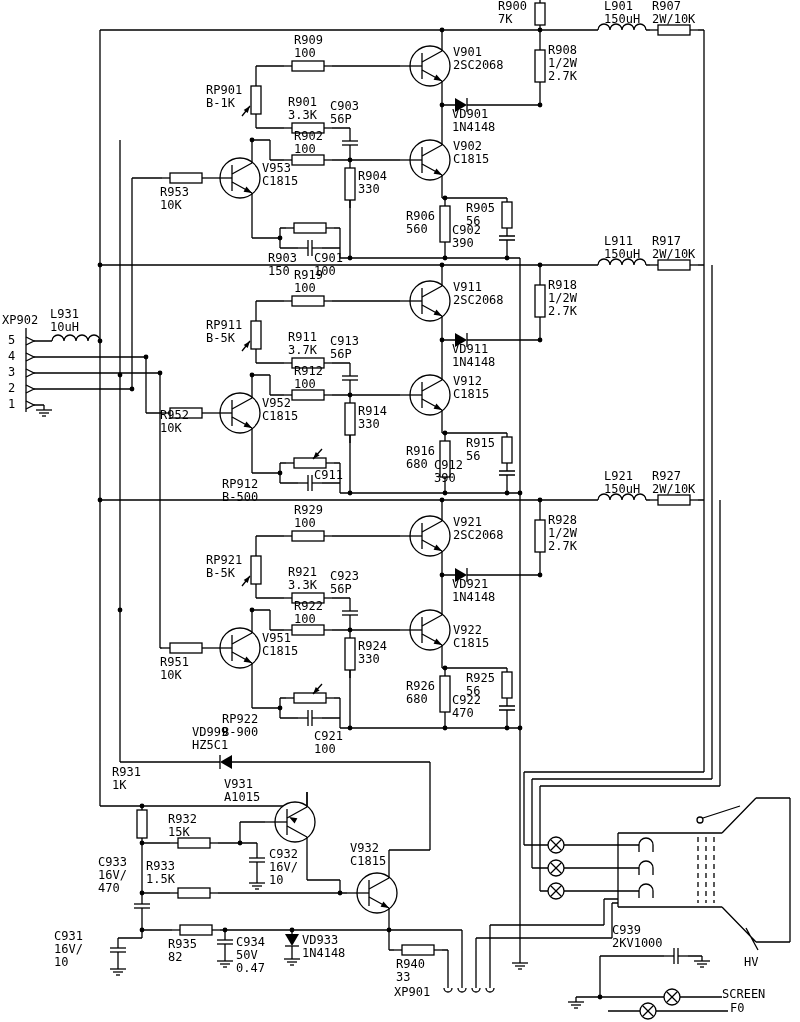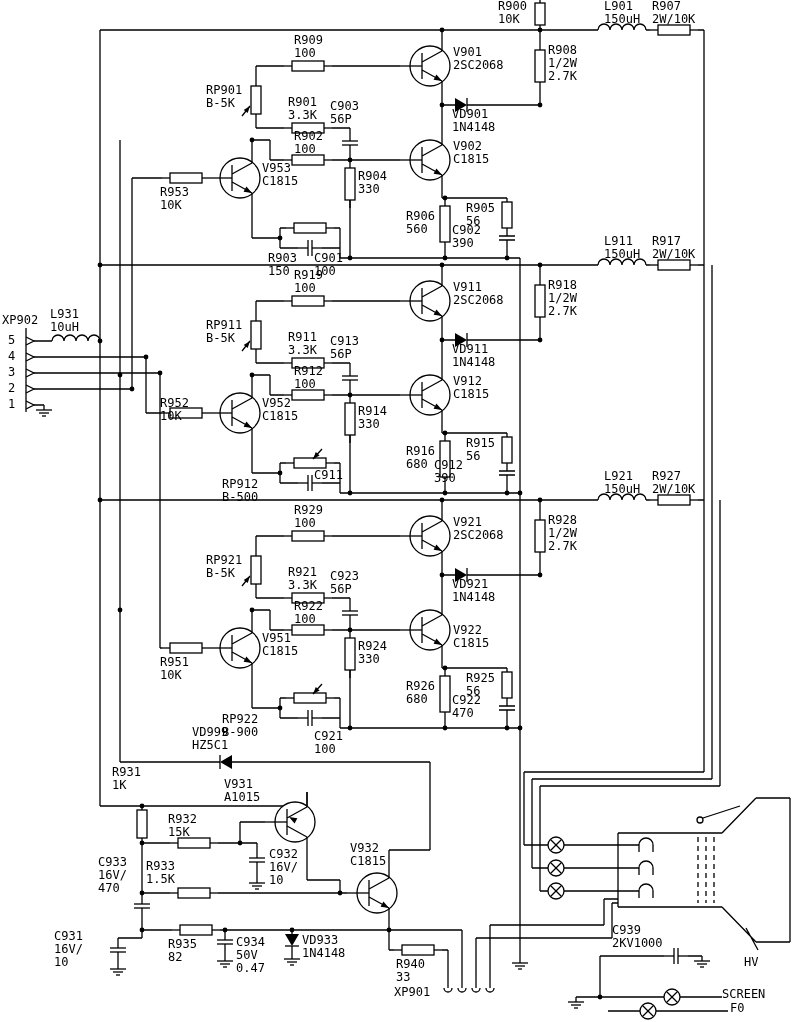--- a/index.html
+++ b/index.html
@@ -260,30 +260,30 @@
         <use href="#gnd" x="576" y="997"></use>
     <use href="#dot" x="600" y="997"></use>
   </g>
 </svg>
 
 <div class="lbl" style="left:294px;top:34px">R909
 100</div>
 <div class="lbl" style="left:453px;top:46px">V901
 2SC2068</div>
 <div class="lbl" style="left:498px;top:0px">R900
-10K</div>
+7K</div>
 <div class="lbl" style="left:604px;top:0px">L901
 150uH</div>
 <div class="lbl" style="left:652px;top:0px">R907
 2W/10K</div>
 <div class="lbl" style="left:548px;top:44px">R908
 1/2W
 2.7K</div>
 <div class="lbl" style="left:206px;top:84px">RP901
-B-5K</div>
+B-1K</div>
 <div class="lbl" style="left:288px;top:96px">R901
 3.3K</div>
 <div class="lbl" style="left:330px;top:100px">C903
 56P</div>
 <div class="lbl" style="left:452px;top:108px">VD901
 1N4148</div>
 <div class="lbl" style="left:453px;top:140px">V902
 C1815</div>
 <div class="lbl" style="left:294px;top:130px">R902
 100</div>
@@ -311,32 +311,32 @@
 <div class="lbl" style="left:604px;top:235px">L911
 150uH</div>
 <div class="lbl" style="left:652px;top:235px">R917
 2W/10K</div>
 <div class="lbl" style="left:548px;top:279px">R918
 1/2W
 2.7K</div>
 <div class="lbl" style="left:206px;top:319px">RP911
 B-5K</div>
 <div class="lbl" style="left:288px;top:331px">R911
-3.3K</div>
+3.7K</div>
 <div class="lbl" style="left:330px;top:335px">C913
 56P</div>
 <div class="lbl" style="left:452px;top:343px">VD911
 1N4148</div>
 <div class="lbl" style="left:453px;top:375px">V912
 C1815</div>
 <div class="lbl" style="left:294px;top:365px">R912
 100</div>
 <div class="lbl" style="left:262px;top:397px">V952
 C1815</div>
-<div class="lbl" style="left:160px;top:397px">R952
+<div class="lbl" style="left:160px;top:409px">R952
 10K</div>
 <div class="lbl" style="left:358px;top:405px">R914
 330</div>
 <div class="lbl" style="left:466px;top:437px">R915
 56</div>
 <div class="lbl" style="left:406px;top:445px">R916
 680</div>
 <div class="lbl" style="left:434px;top:459px">C912
 390</div>
 <div class="lbl" style="left:222px;top:478px">RP912

